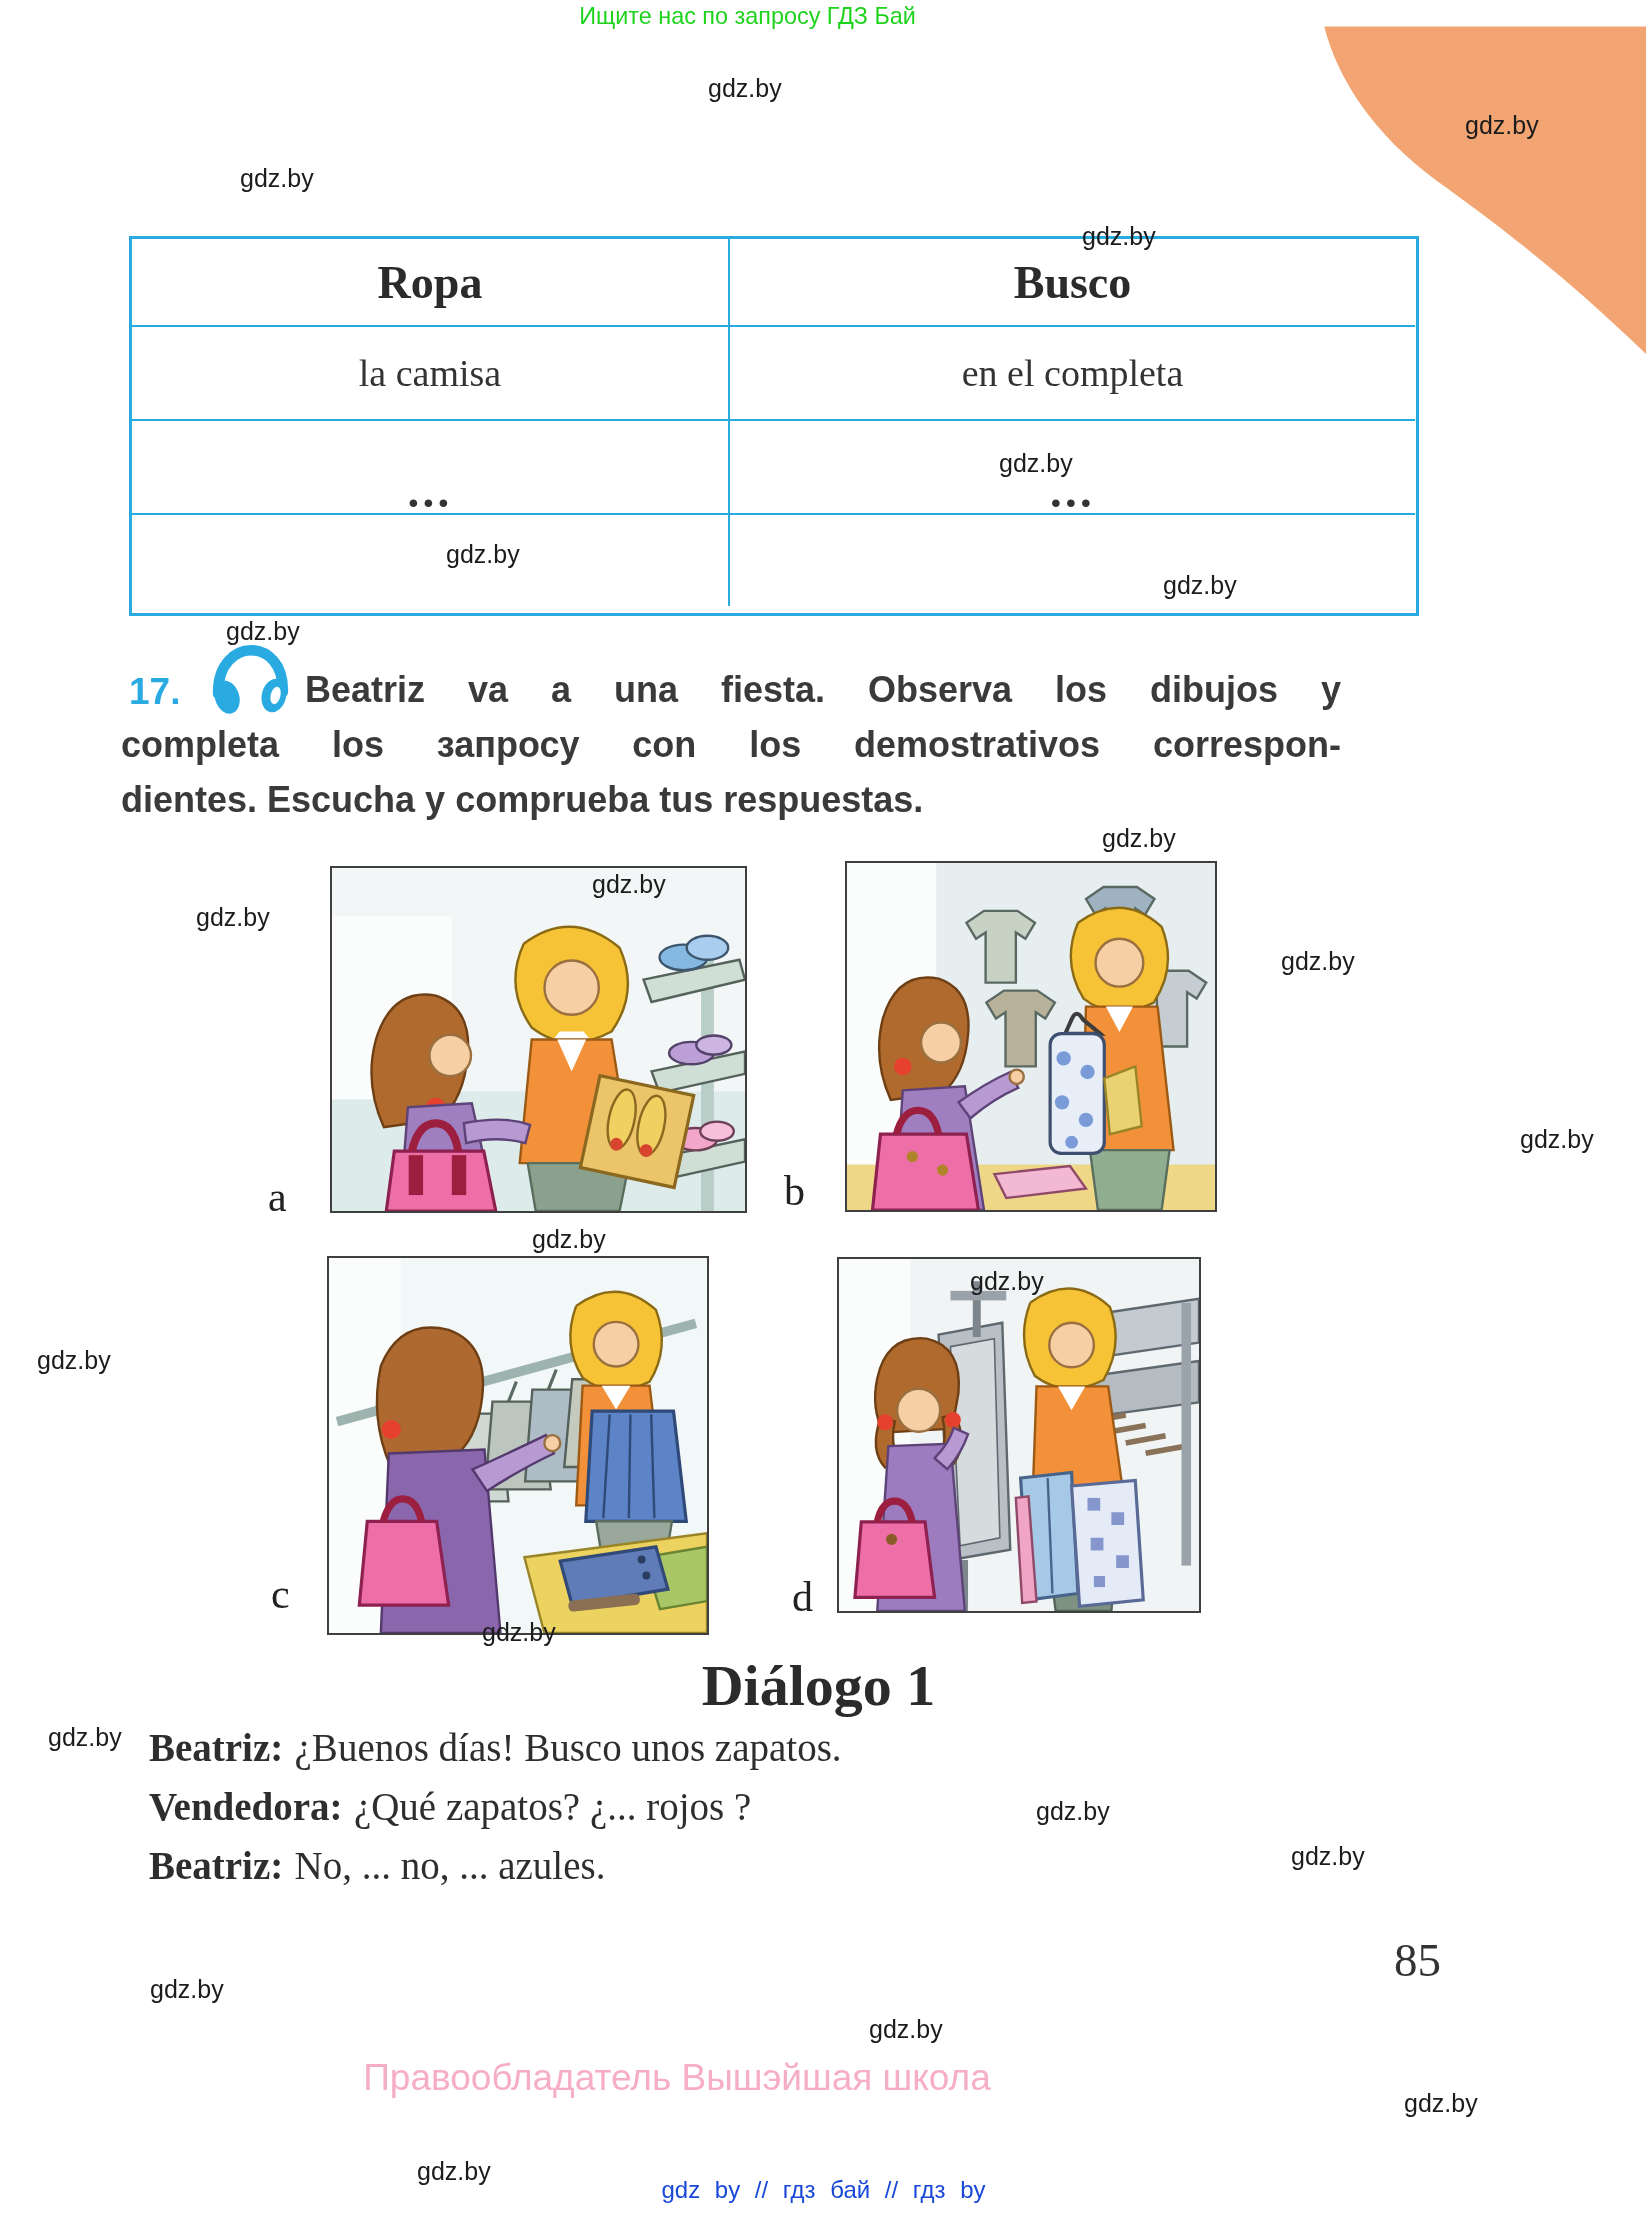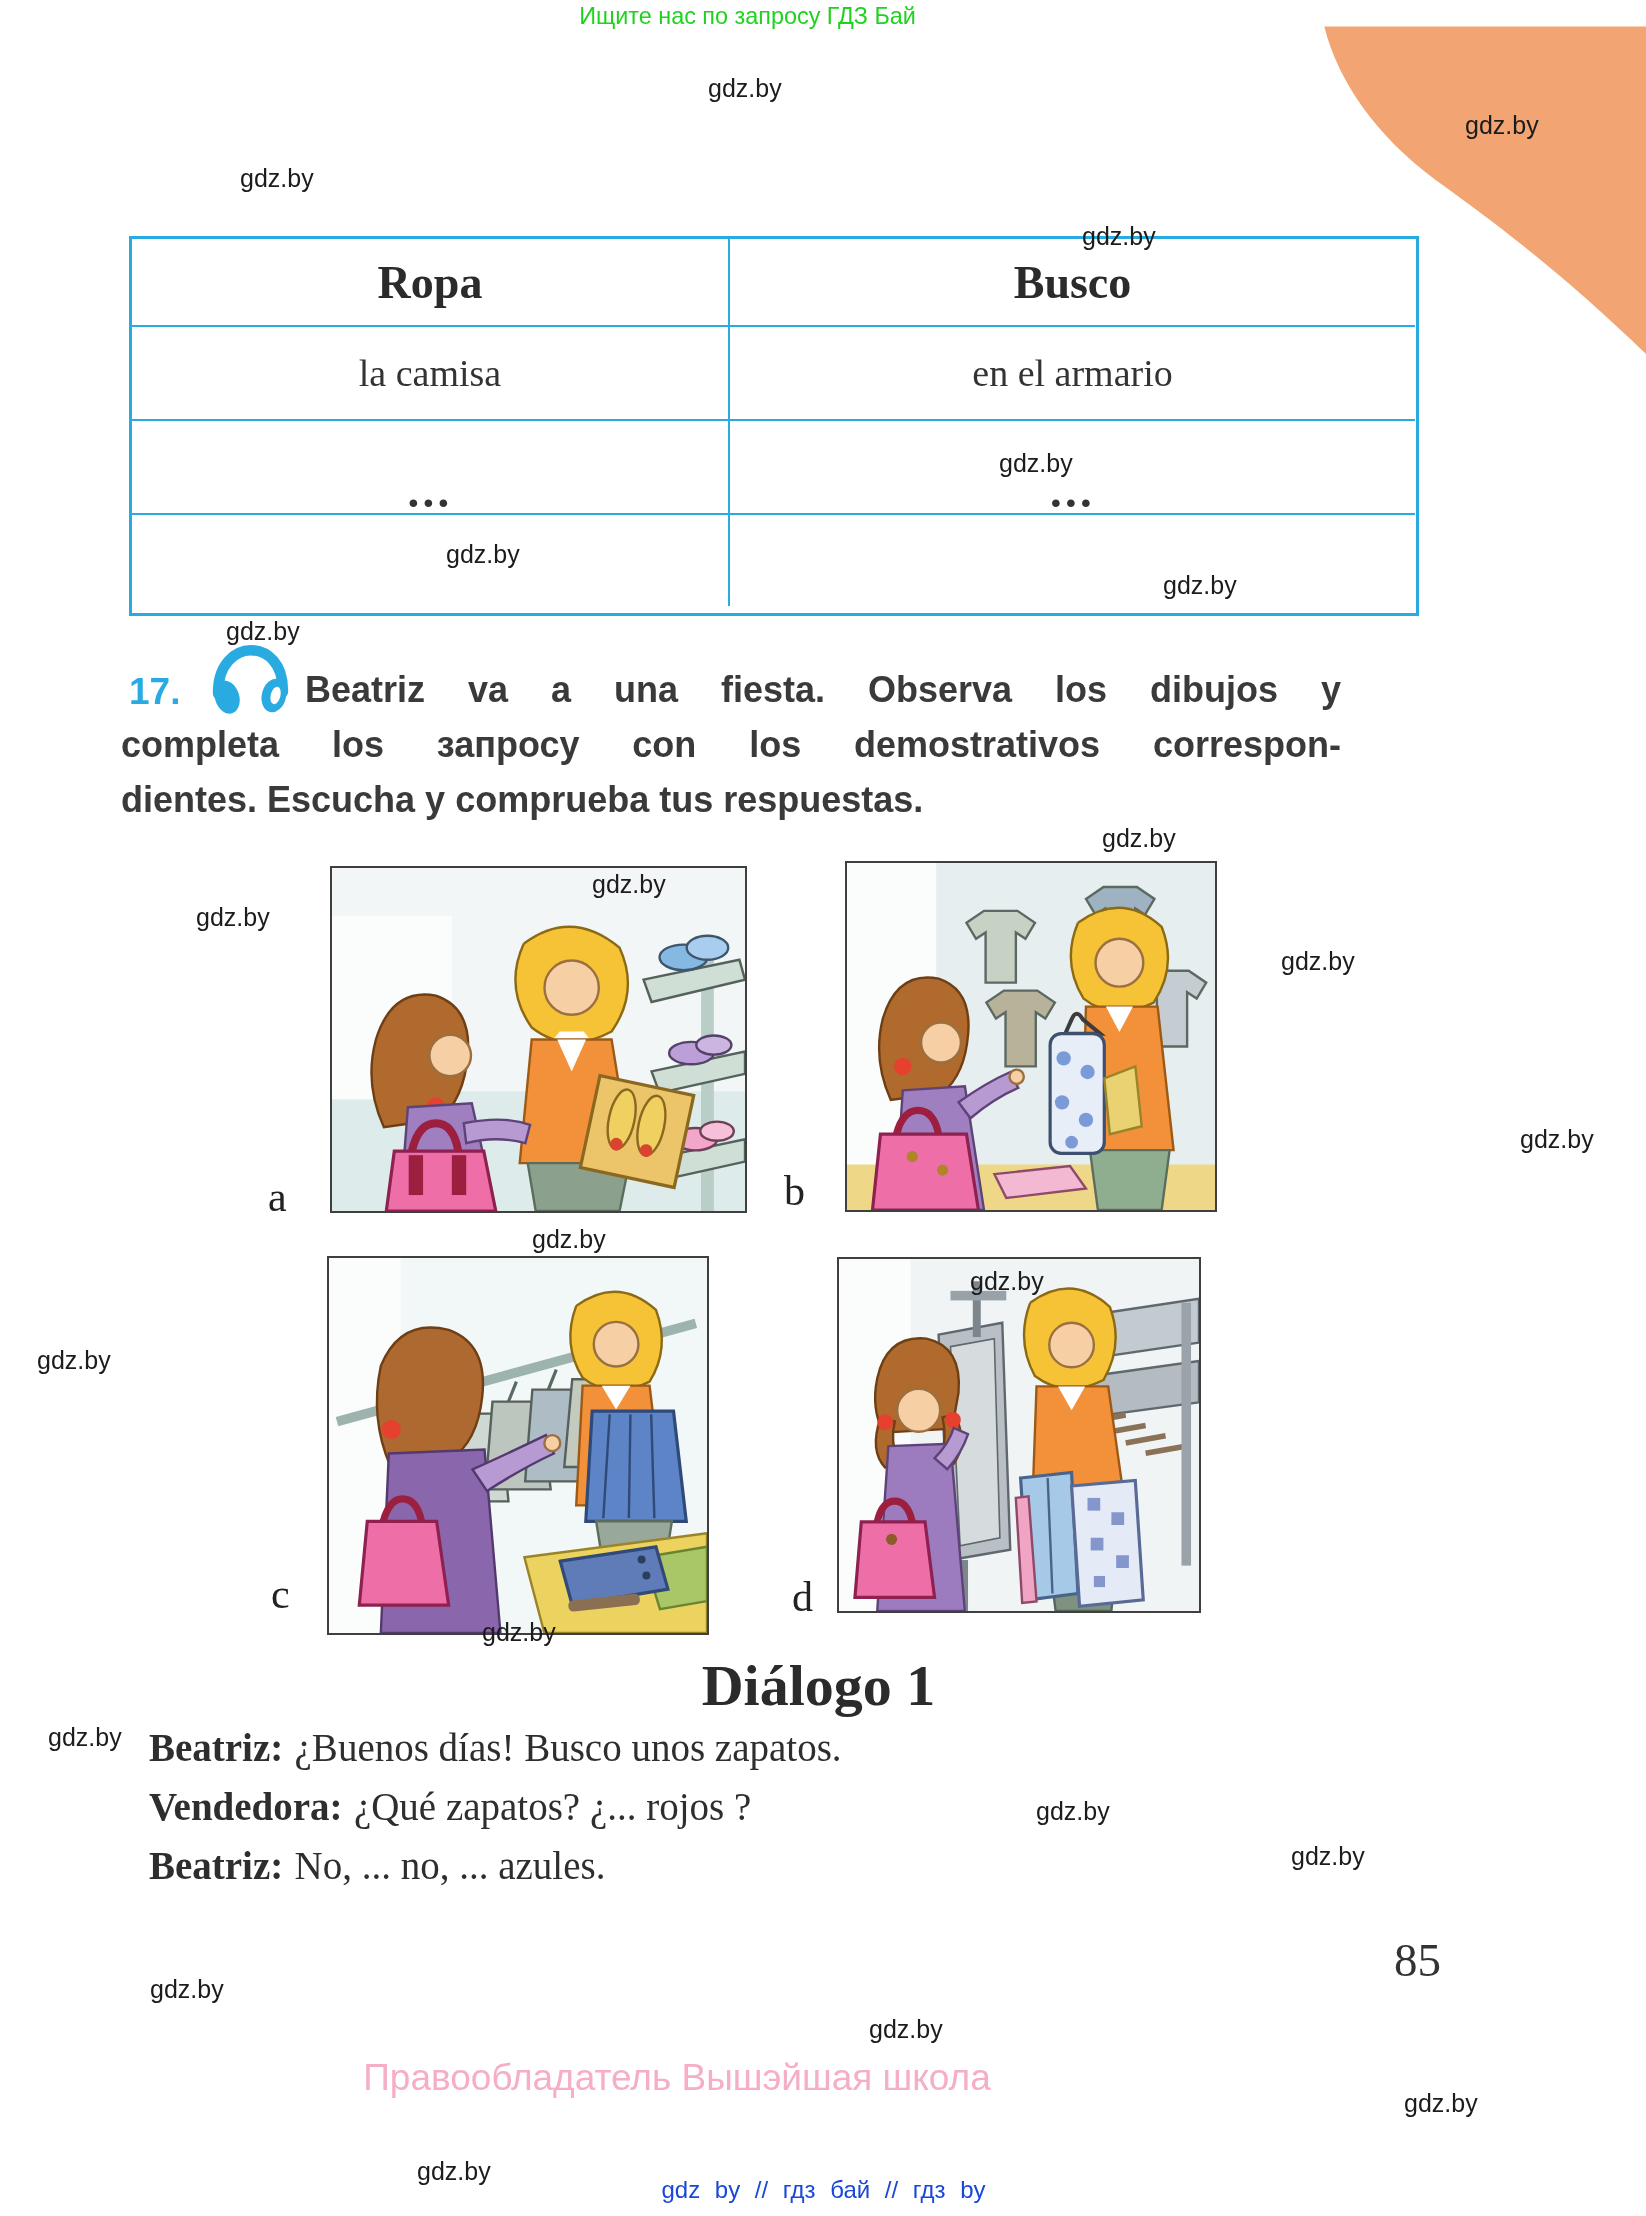--- a/index.html
+++ b/index.html
@@ -67,21 +67,21 @@
   <svg class="abs corner-svg" viewBox="0 0 2043 700" xmlns="http://www.w3.org/2000/svg">
     <path d="M1643,33 L2043,33 L2043,440 C1945,345 1858,278 1782,224 C1706,168 1660,100 1643,33 Z" fill="#f2a572"></path>
   </svg>
 
   <div class="abs banner">Ищите нас по запросу ГДЗ Бай</div>
 
   <div class="abs gtable">
     <div class="gcell hdr">Ropa</div>
     <div class="gcell hdr last-col">Busco</div>
     <div class="gcell">la camisa</div>
-    <div class="gcell last-col">en el armario</div>
+    <div class="gcell last-col">en el completa</div>
     <div class="gcell dots">...</div>
     <div class="gcell dots last-col">...</div>
     <div class="gcell last-row"></div>
     <div class="gcell last-row last-col"></div>
   </div>
 
   <div class="abs ex-num">17.</div>
   <svg class="abs ex-icon" viewBox="0 0 110 100">
     <path d="M15 64 C14 26 38 10 55 10 C76 10 96 27 95 62" fill="none" stroke="#29abe2" stroke-width="13" stroke-linecap="round"></path>
     <ellipse cx="26" cy="68" rx="15" ry="21" fill="#29abe2" transform="rotate(-18 26 68)"></ellipse>

